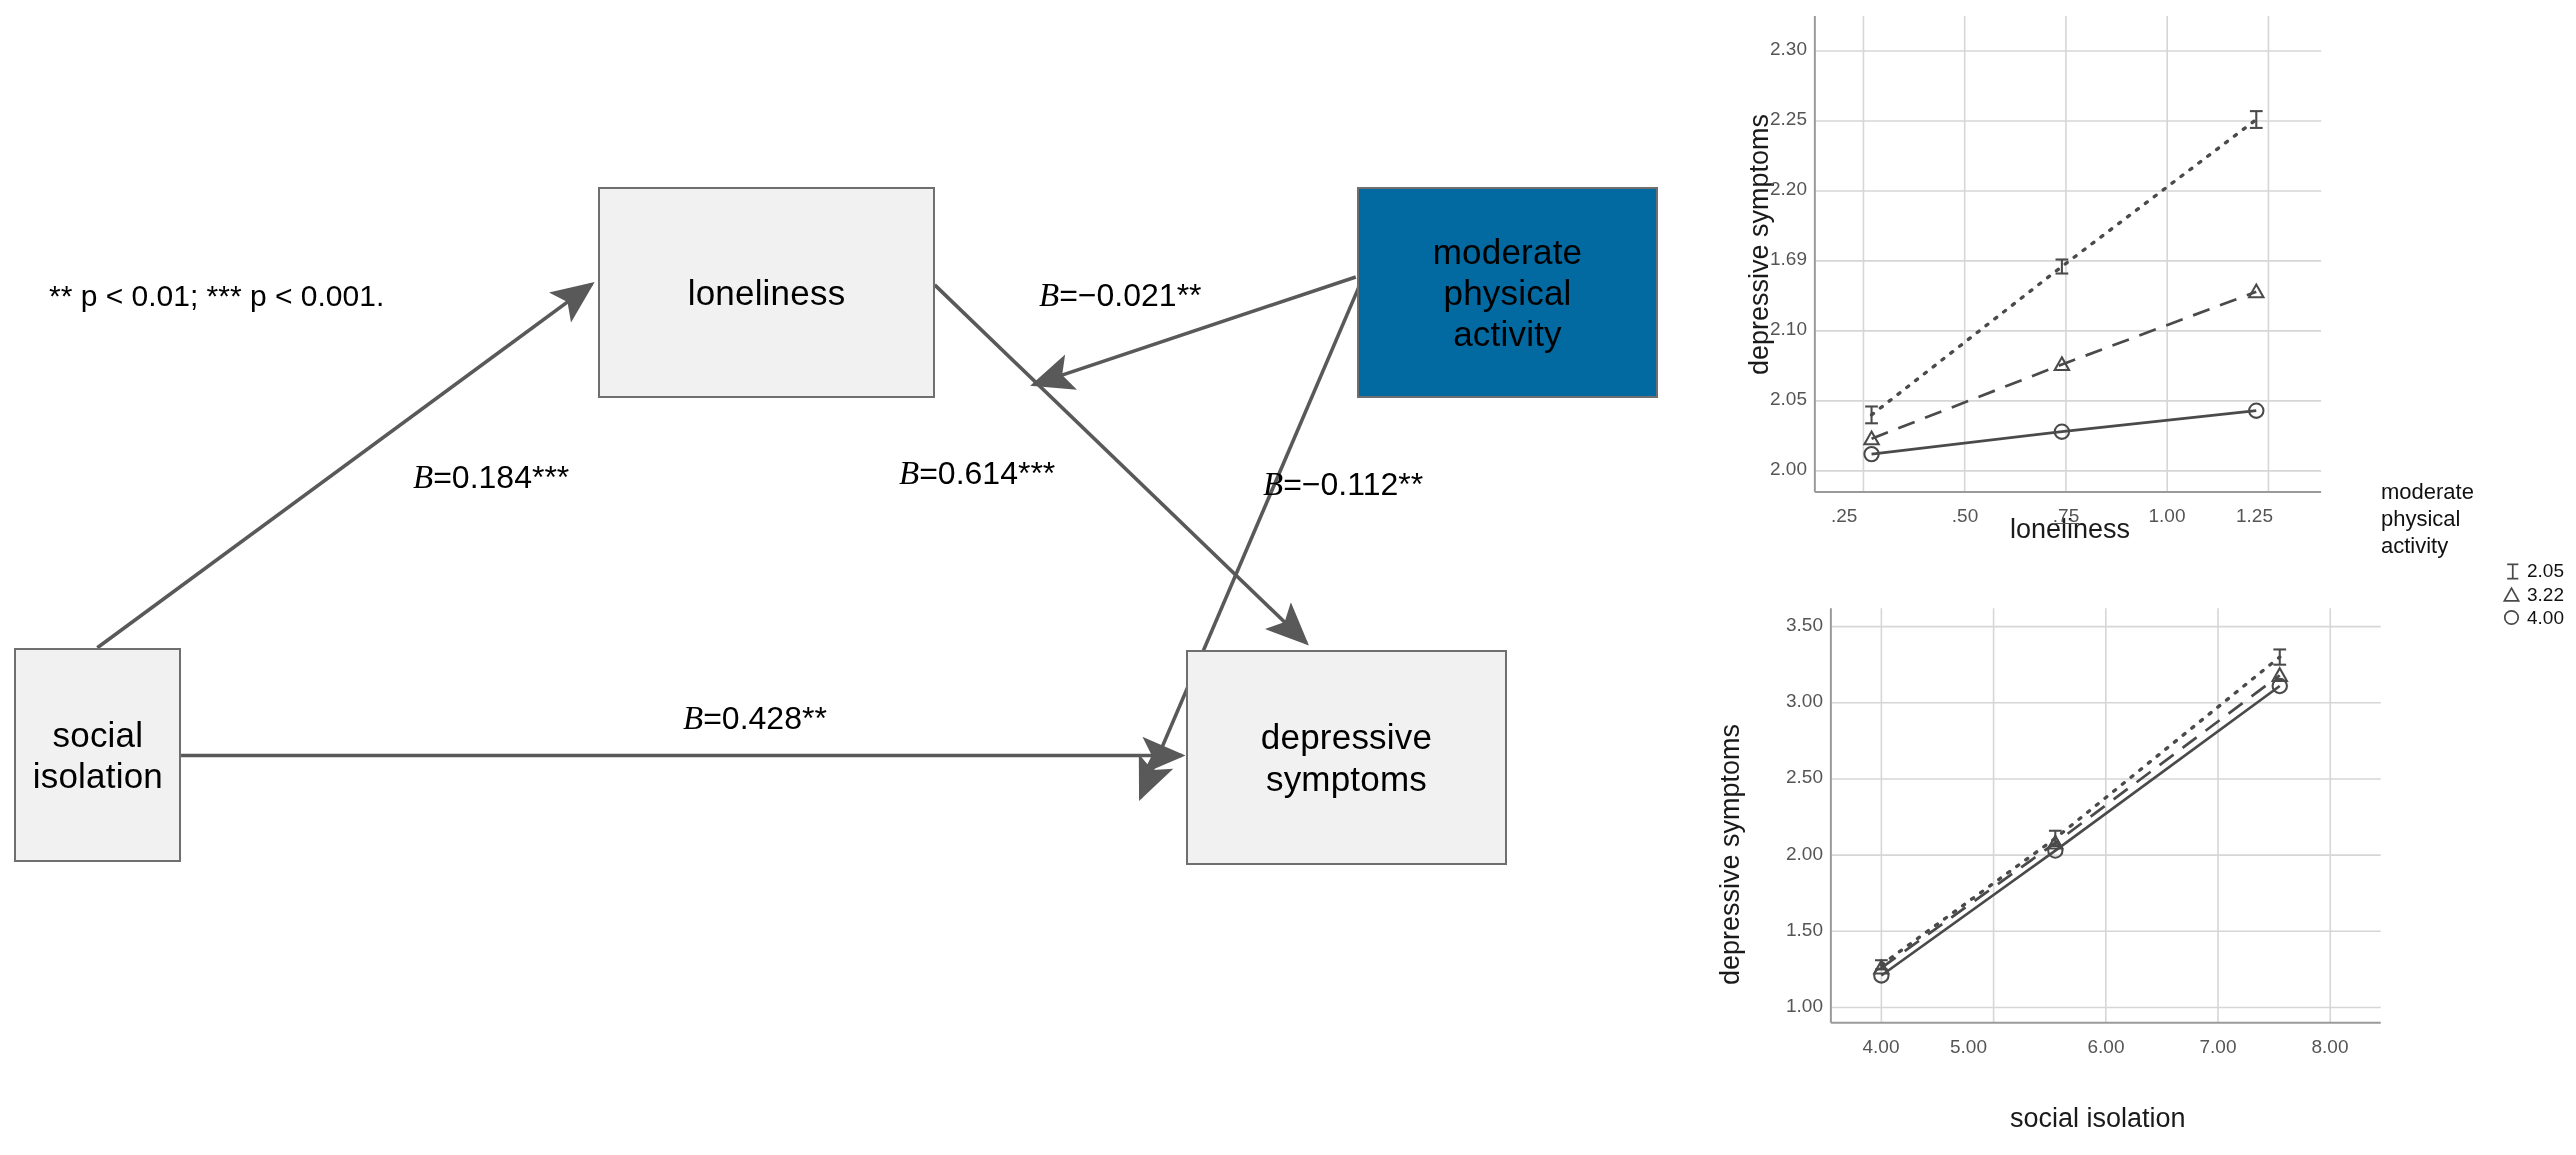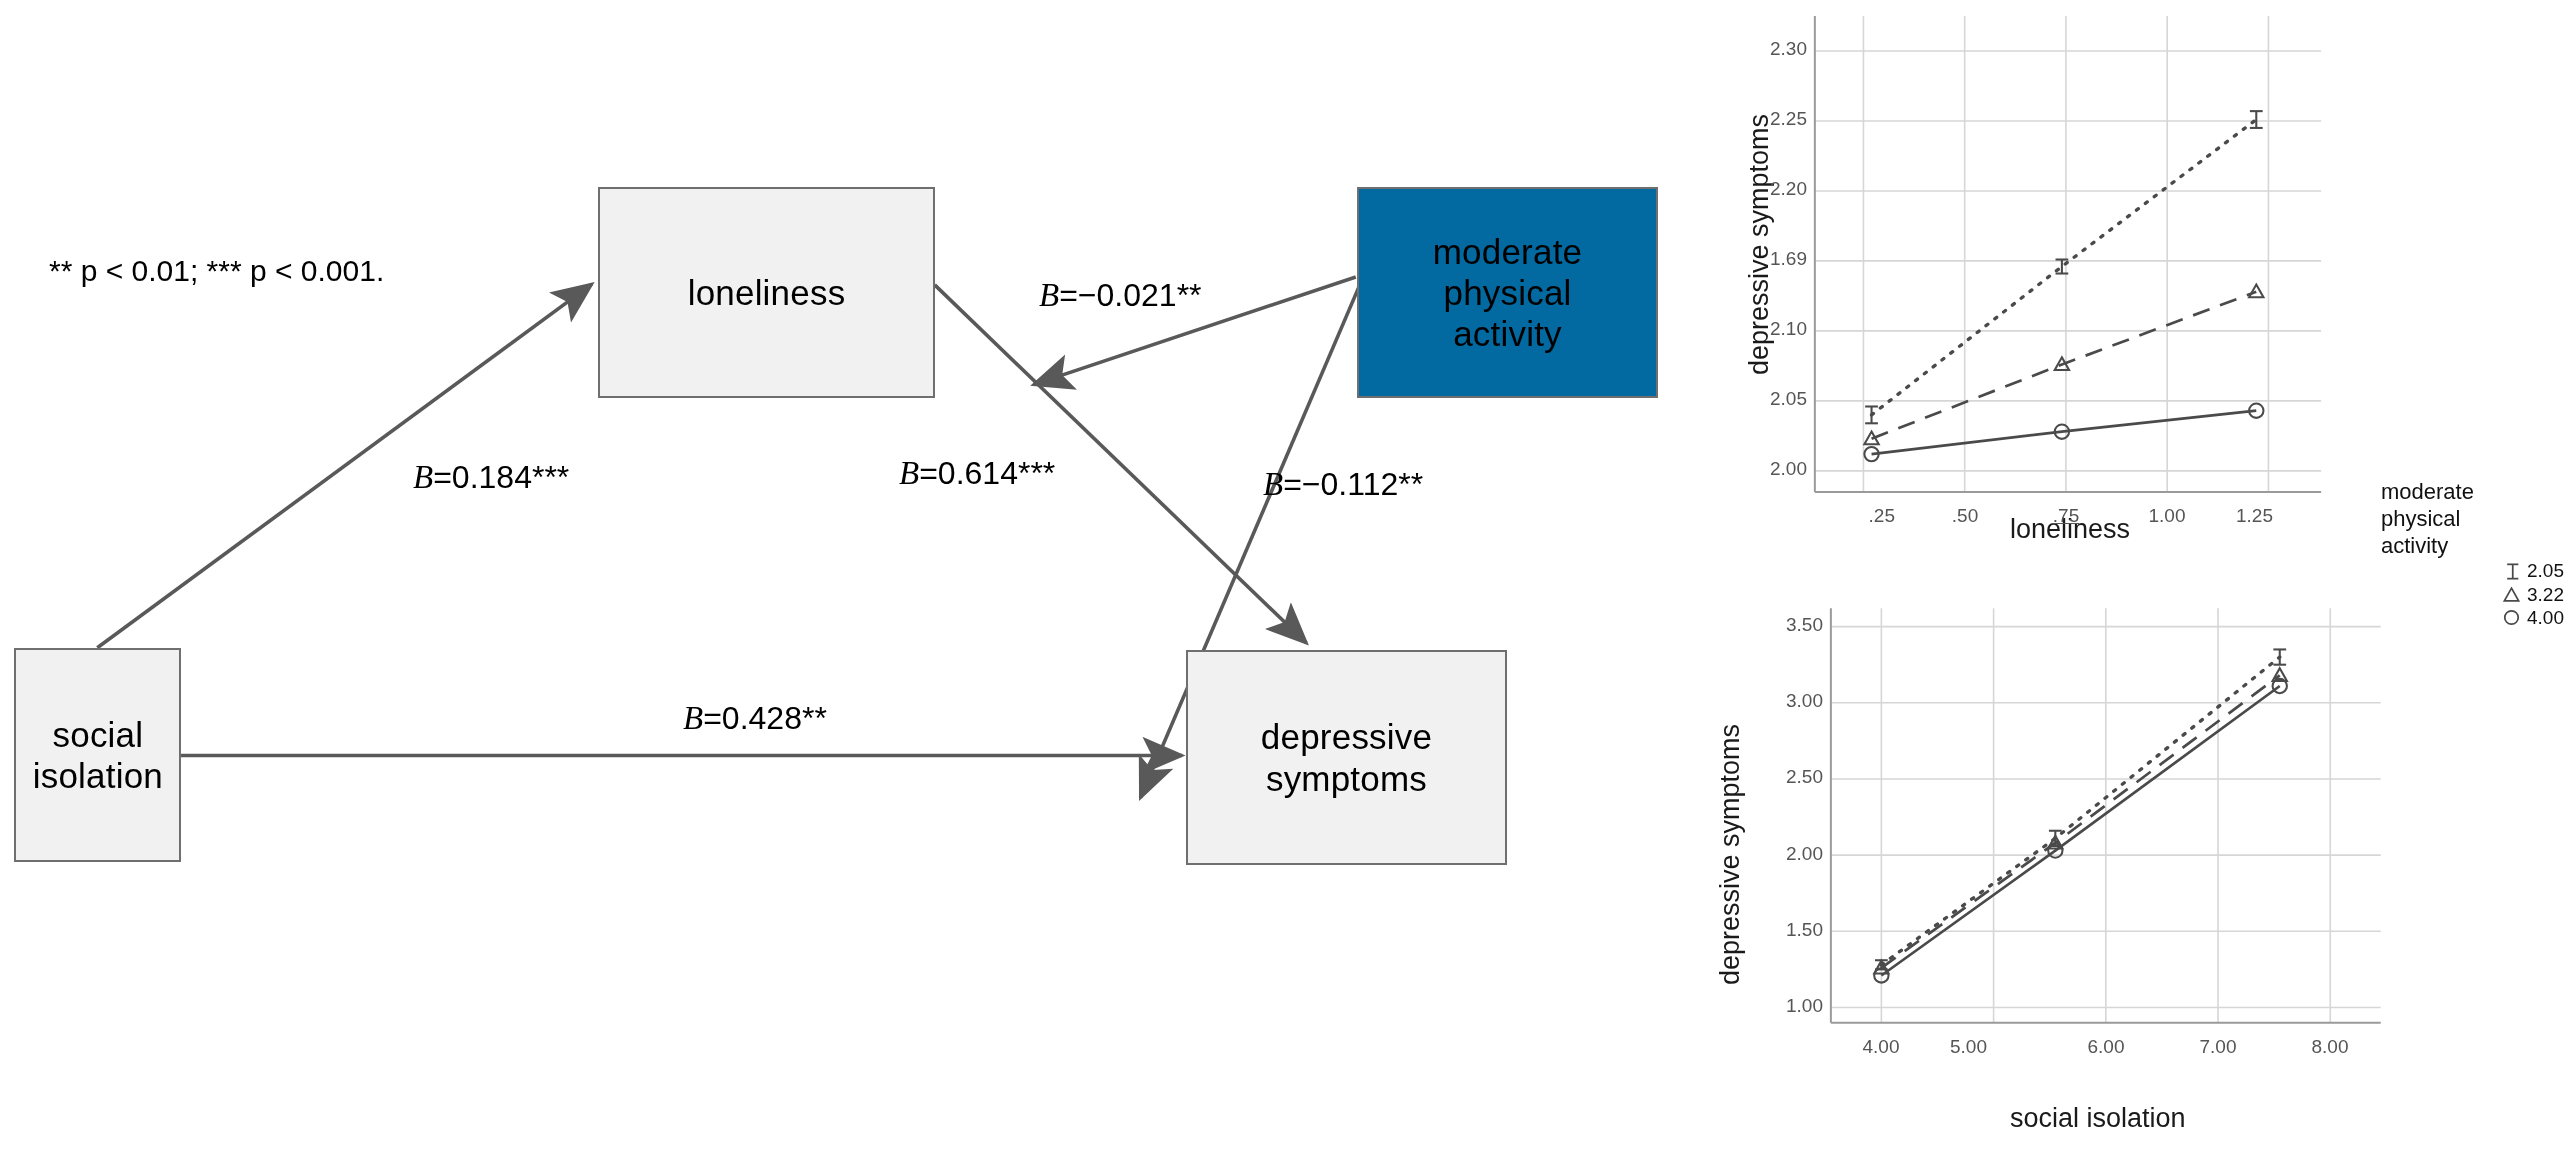--- a/index.html
+++ b/index.html
@@ -9,21 +9,21 @@
   svg.layer{position:absolute;left:0;top:0;width:2576px;height:1156px;overflow:visible;}
 
   
   .node-box{position:absolute;box-sizing:border-box;border:2.4px solid #6f6f6f;
             display:flex;align-items:center;justify-content:center;text-align:center;
             font-size:35px;line-height:1.18;color:#000;letter-spacing:0.2px;}
   .node-light{background:#f1f1f1;}
   .node-dark{background:#0369a1;}
   .edge-label{position:absolute;font-size:32px;color:#000;white-space:nowrap;}
   .edge-label i{font-style:italic;font-family:"Liberation Serif","DejaVu Serif",serif;font-size:33px;}
-  .note{position:absolute;font-size:30px;color:#000;white-space:nowrap;}
+  .note{position:absolute;font-size:30px;color:#000;white-space:nowrap;margin-top:25px;}
 
   
   .chart-wrap{position:absolute;}
   .axis-title{position:absolute;font-size:27px;color:#1a1a1a;white-space:nowrap;}
   .axis-title.vert{transform-origin:0 0;transform:rotate(-90deg);}
   .tick{position:absolute;font-size:19px;color:#555;white-space:nowrap;}
   .tick.y{text-align:right;}
   .legend{position:absolute;font-size:22px;color:#111;text-align:left;line-height:1.22;}
   .legend-title{white-space:nowrap;}
   .legend-row{display:flex;align-items:center;justify-content:flex-end;gap:5.6px;font-size:19px;}
@@ -145,21 +145,21 @@
           <circle cx="708.7199999999999" cy="515.1588235294117" r="9" fill="none" stroke="#4a4a4a" stroke-width="2.6"></circle>
         </g>
       </svg>
   <div class="tick y" style="left: 55px; top: 458px; width: 61px;">2.00</div>
       <div class="tick y" style="left: 55px; top: 388px; width: 61px;">2.05</div>
       <div class="tick y" style="left: 55px; top: 318px; width: 61px;">2.10</div>
       <div class="tick y" style="left: 55px; top: 248px; width: 61px;">1.69</div>
       <div class="tick y" style="left: 55px; top: 178px; width: 61px;">2.20</div>
       <div class="tick y" style="left: 55px; top: 108px; width: 61px;">2.25</div>
       <div class="tick y" style="left: 55px; top: 38px; width: 61px;">2.30</div>
-      <div class="tick" style="left: 140px; top: 505px; width: 64px; text-align: right;">.25</div>
+      <div class="tick" style="left: 140px; top: 505px; width: 64px; text-align: left;">.25</div>
       <div class="tick" style="left: 242px; top: 505px; width: 64px; text-align: center;">.50</div>
       <div class="tick" style="left: 343px; top: 505px; width: 64px; text-align: center; text-decoration: underline;">.75</div>
       <div class="tick" style="left: 444px; top: 505px; width: 64px; text-align: center;">1.00</div>
       <div class="tick" style="left: 545px; top: 505px; width: 64px; text-align: left;">1.25</div>
     </div>
 
   <div class="chart-wrap" style="left:1691px;top:586px;width:734px;height:569px;">
     <div class="axis-title vert" style="left:24px;top:399px;">depressive symptoms</div>
     <div class="axis-title" style="left:319px;top:517px;">social isolation</div>
     <svg class="plot" id="plot2" style="position:absolute;left:0;top:0;width:734px;height:569px;" viewBox="0 0 920 714" width="734" height="569">

